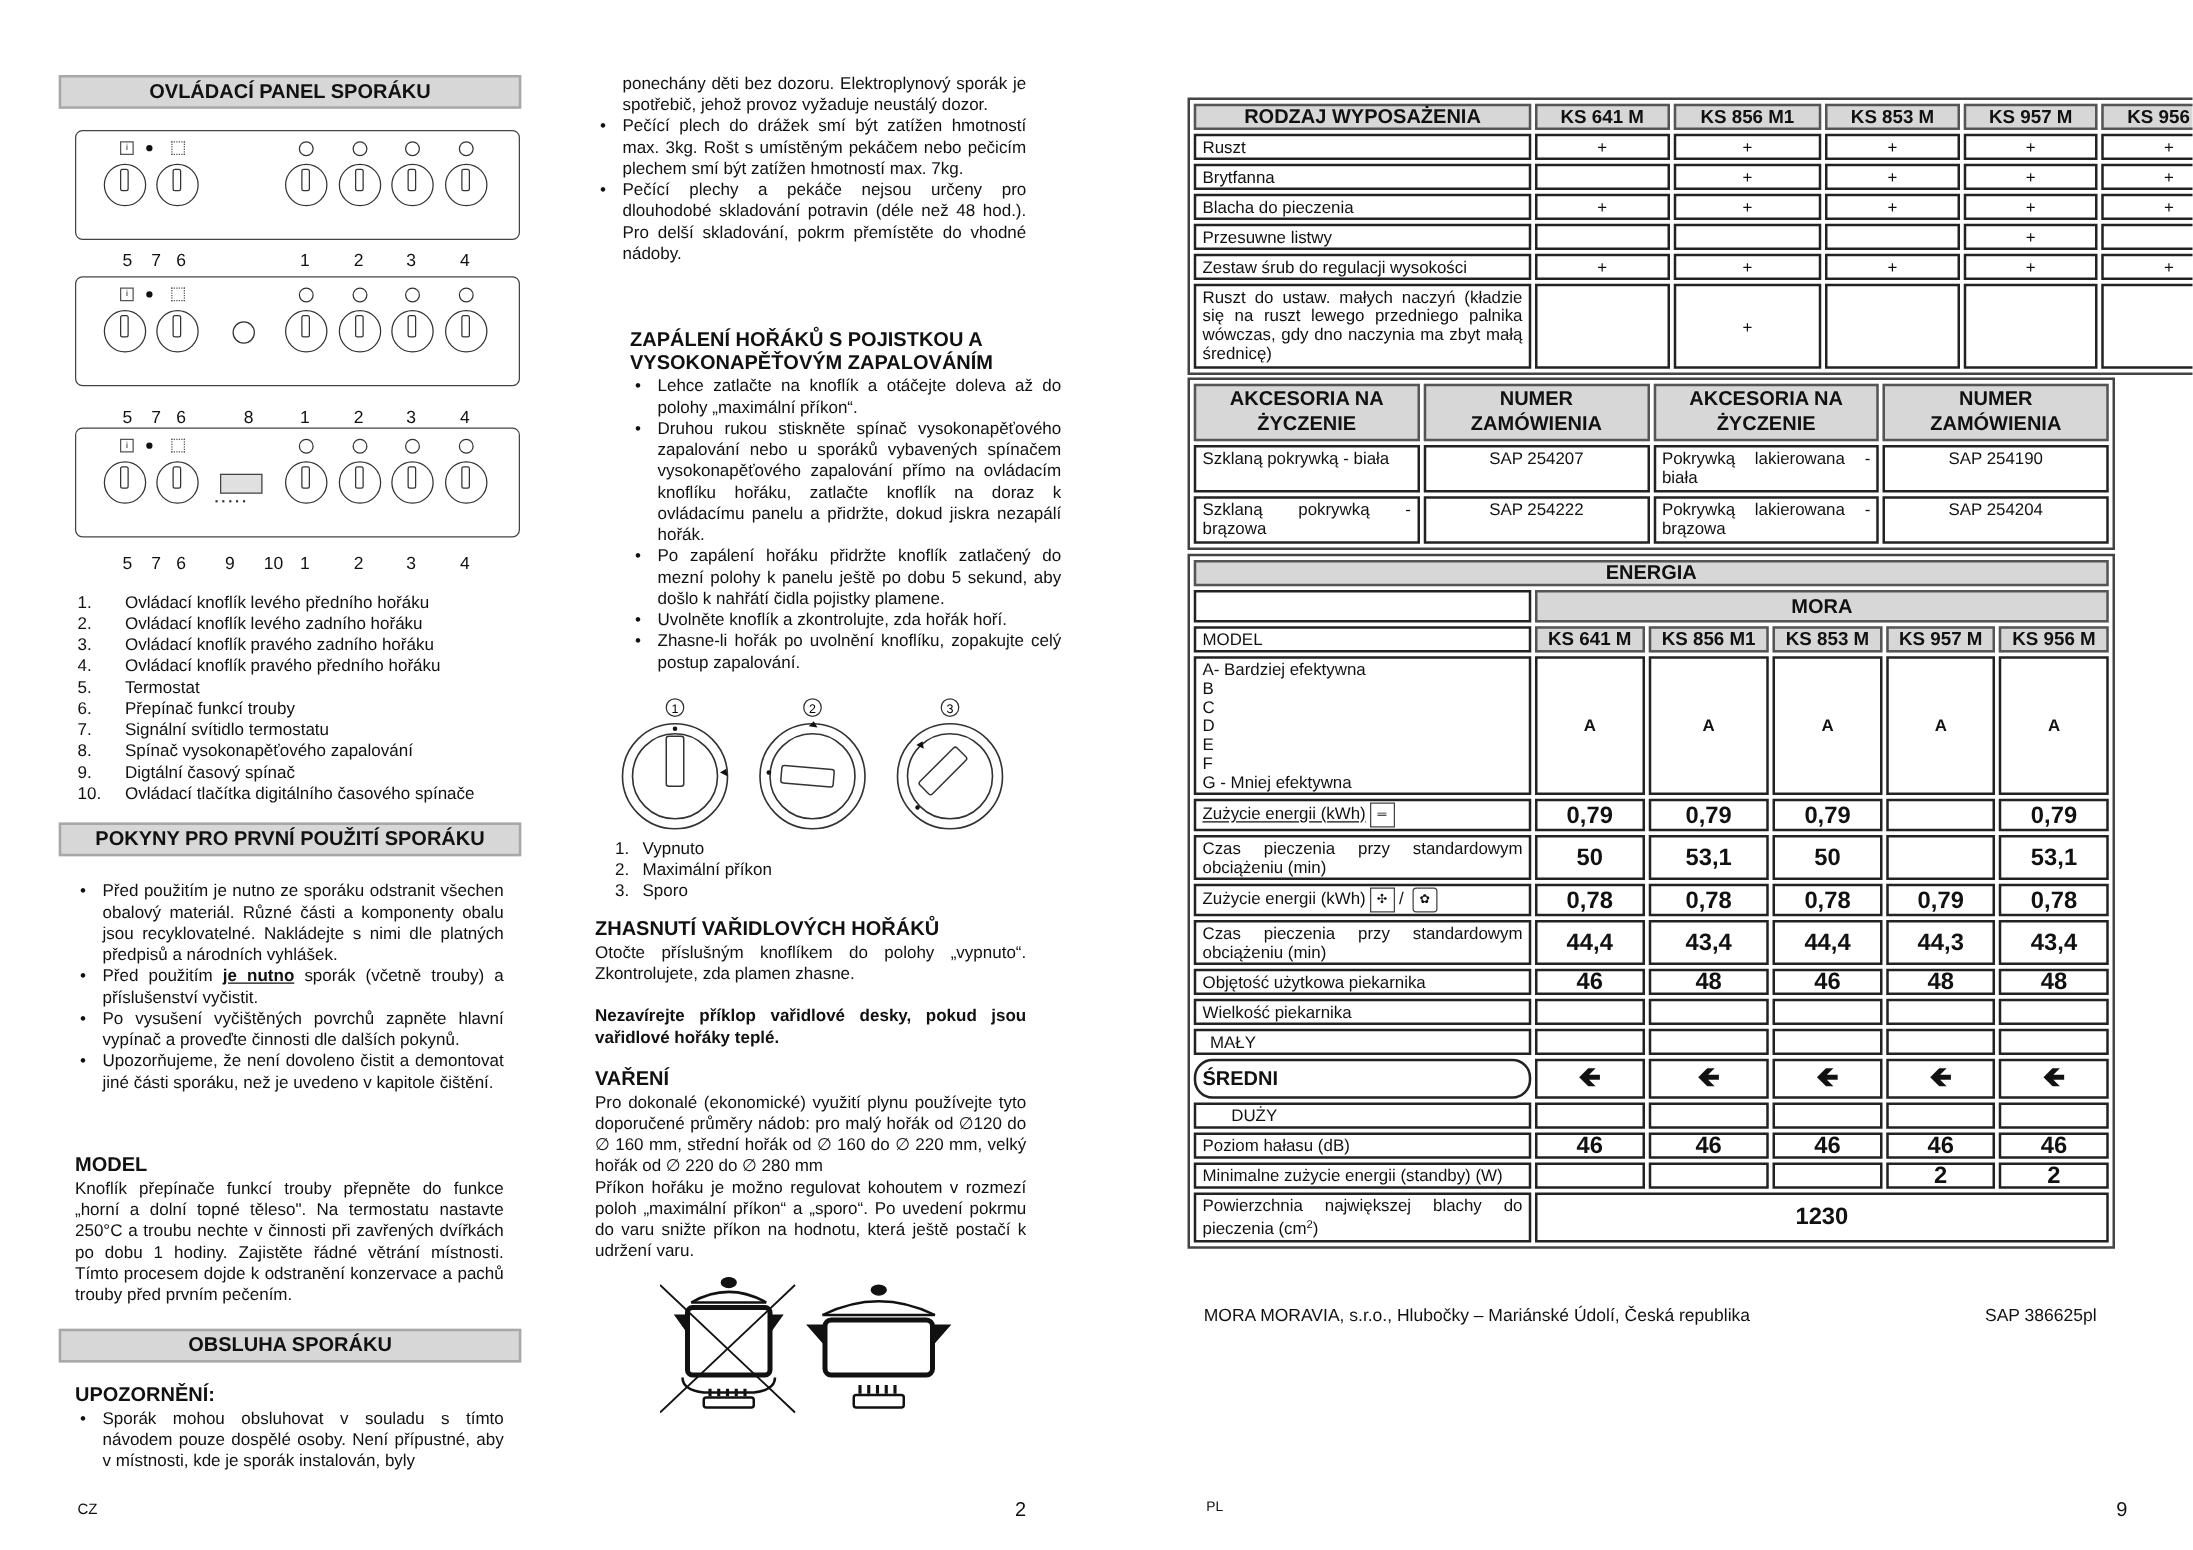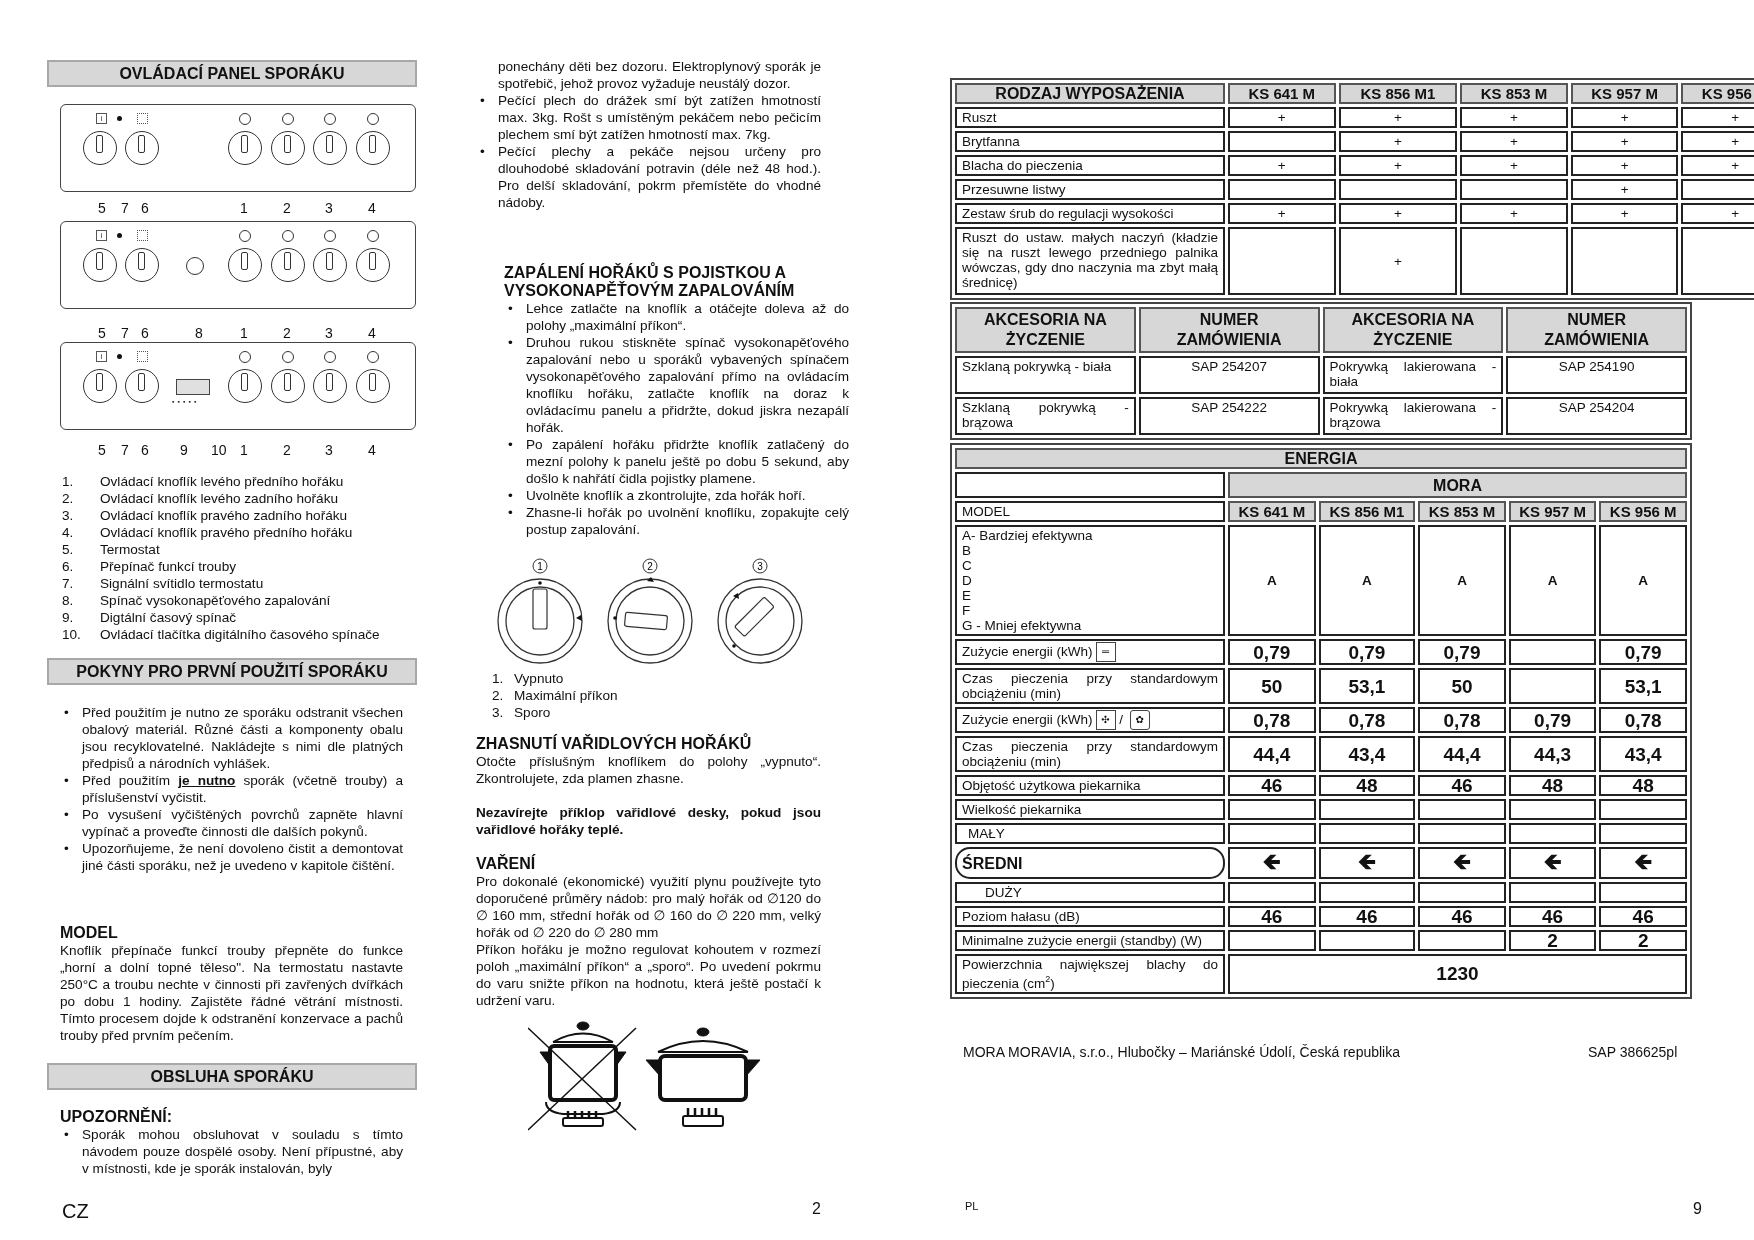--- a/index.html
+++ b/index.html
@@ -177,21 +177,21 @@
 
 <div class="hbar" style="left:47px;top:1063px;width:370px;height:27px;">OBSLUHA SPORÁKU</div>
 
 <div class="abs" style="left:60px;top:1108px;width:343px;">
   <h3>UPOZORNĚNÍ:</h3>
   <ul class="bl txt">
       <li>Sporák mohou obsluhovat v souladu s tímto návodem pouze dospělé osoby. Není přípustné, aby v místnosti, kde je sporák instalován, byly</li>
     </ul>
 </div>
 
-<div class="abs" style="left:62px;top:1200px;font-size:20px;">CZ</div>
+<div class="abs" style="left:62px;top:1200px;font-size:12px;">CZ</div>
 
 <div class="abs txt" style="left:476px;top:58px;width:345px;">
   <ul class="bl">
     <li style="list-style:none;" id="mid-first">ponechány děti bez dozoru. Elektroplynový sporák je spotřebič, jehož provoz vyžaduje neustálý dozor.</li>
     <li>Pečící plech do drážek smí být zatížen hmotností max. 3kg. Rošt s umístěným pekáčem nebo pečicím plechem smí být zatížen hmotností max. 7kg.</li>
     <li>Pečící plechy a pekáče nejsou určeny pro dlouhodobé skladování potravin (déle než 48 hod.). Pro delší skladování, pokrm přemístěte do vhodné nádoby.</li>
   </ul>
 </div>
 <style>#mid-first::before{content:"" !important;}</style>
 
@@ -430,21 +430,21 @@
         </td>
         <td class="c bigA">A</td>
         <td class="c bigA">A</td>
         <td class="c bigA">A</td>
         <td class="c bigA">A</td>
         <td class="c bigA">A</td>
       </tr>
   </tbody>
     <tbody id="energy-body">
       <tr>
-        <td style="text-align:justify;"><span>Zużycie energii (kWh)</span><span class="smallicon">═</span></td>
+        <td style="text-align:justify;text-decoration:underline;"><span>Zużycie energii (kWh)</span><span class="smallicon">═</span></td>
         <td class="b">0,79</td>
         <td class="b">0,79</td>
         <td class="b">0,79</td>
         <td class="b"></td>
         <td class="b">0,79</td>
       </tr>
       <tr>
         <td style="text-align:justify;"><span>Czas pieczenia przy standardowym obciążeniu (min)</span></td>
         <td class="b">50</td>
         <td class="b">53,1</td>

